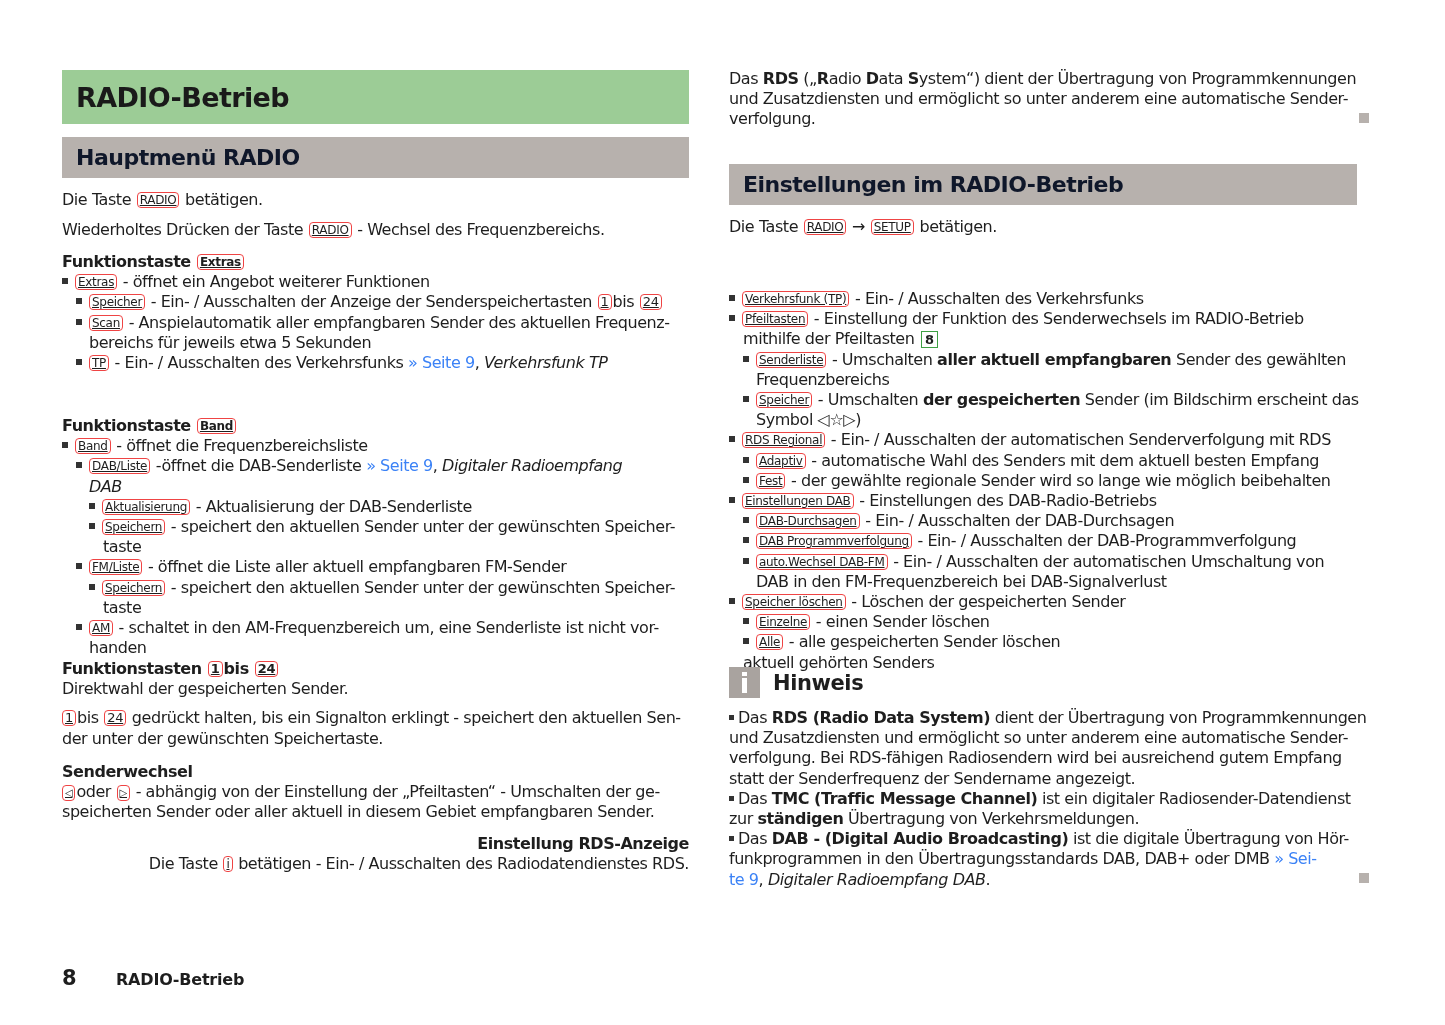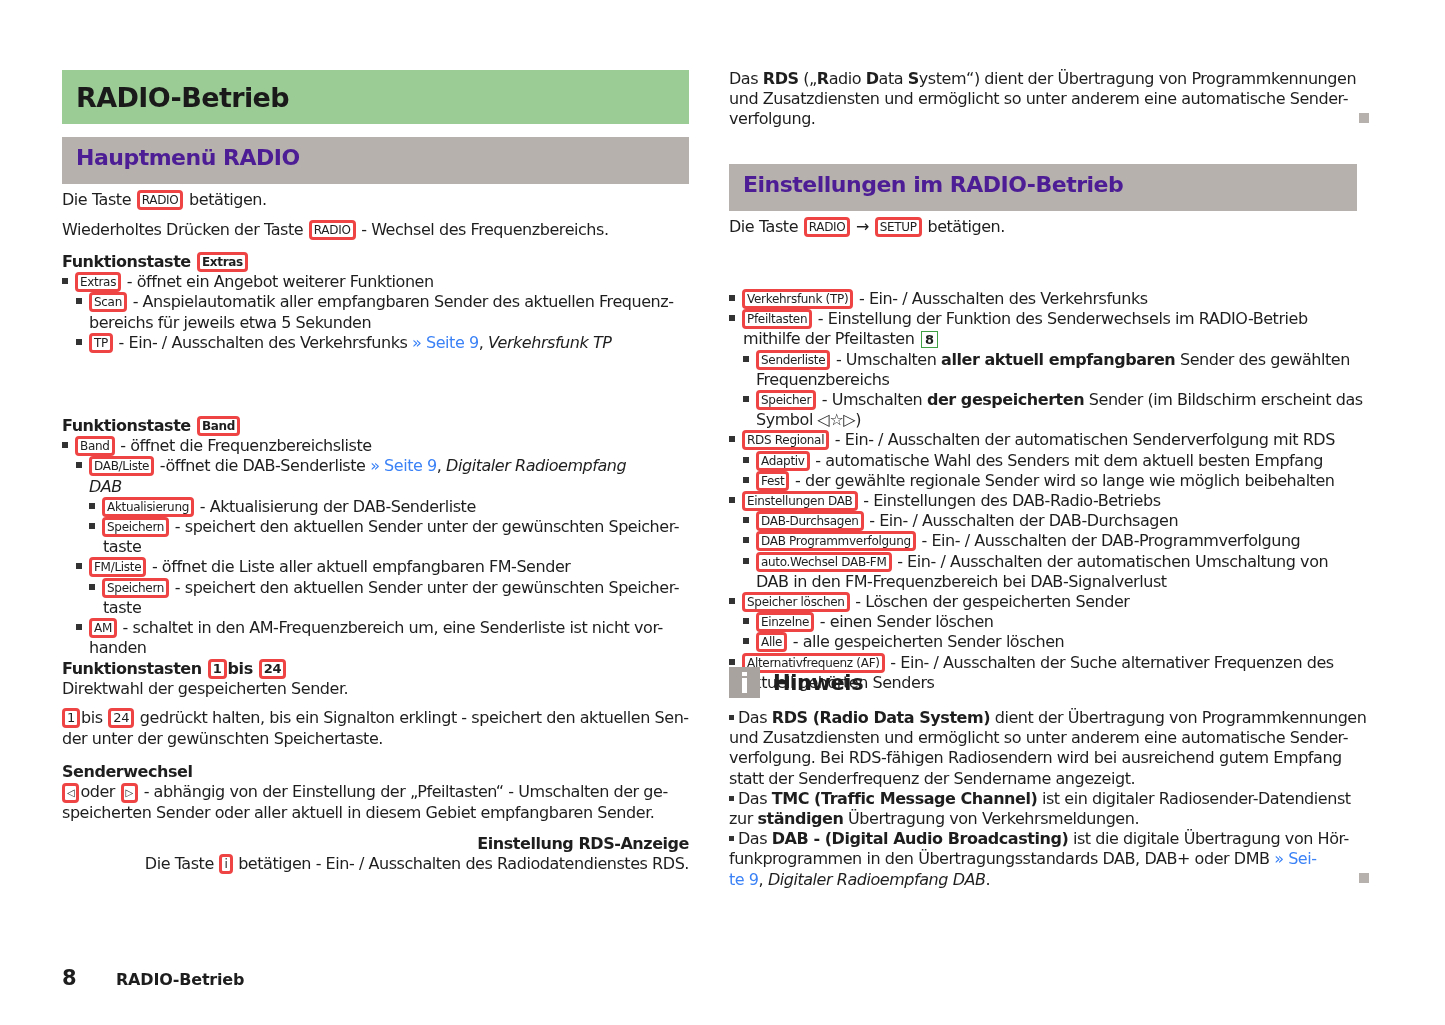--- a/index.html
+++ b/index.html
@@ -8,28 +8,28 @@
     font-family: "DejaVu Sans", sans-serif; color: #1e1e1e;
   }
   .txt { font-size: 16px; line-height: 20.2px; letter-spacing: -0.45px; }
   .chapter-bar {
     position: absolute; left: 62px; top: 70px; width: 627px; height: 54px;
     background: #9ccc96; box-sizing: border-box; padding-left: 14px;
     font-size: 27px; font-weight: bold; line-height: 56px; letter-spacing: -0.6px; color: #1a1a1a;
   }
   .section-bar {
     position: absolute; box-sizing: border-box; padding-left: 14px;
-    background: #b7b1ad; height: 47px; font-size: 22px; font-weight: bold; line-height: 42px;
-    letter-spacing: -0.5px; color: #4c1d95;
+    background: #b7b1ad; height: 41px; font-size: 22px; font-weight: bold; line-height: 42px;
+    letter-spacing: -0.5px; color: #0f172a;
   }
   .abs { position: absolute; }
   .key {
-    display: inline-block; border: 3px solid #ef4444; border-radius: 4px;
+    display: inline-block; border: 1px solid #ef4444; border-radius: 4px;
     font-size: 12px; line-height: 14px; padding: 0 2px; letter-spacing: -0.3px;
-    vertical-align: 1px; margin: 0 1px;
+    vertical-align: 1px; margin: 0 1px; text-decoration: underline;
   }
   .num-key { font-size: 13px; padding: 0 2px; min-width: 8px; text-align: center; }
   .green-box {
     display: inline-block; border: 1.5px solid #3ea043; font-weight: bold; font-size: 13px;
     line-height: 15px; padding: 0 3px; vertical-align: 0px; margin-left: 2px;
   }
   .link { color: #3b82f6; }
   .b { font-weight: bold; }
   .i { font-style: italic; }
   .bullet { display: inline-block; width: 6px; height: 6px; background: #333; margin-right: 6px; vertical-align: 3px; }
@@ -69,20 +69,26 @@
 <div class="abs txt" style="left:62px; top:252px; width:627px;">
   <div class="row b">
     <span>Funktionstaste</span>
     <span class="key" style="font-weight:bold;">Extras</span>
   </div>
   <div class="row">
     <span class="bullet"></span><span class="key">Extras</span>
     <span>- öffnet ein Angebot weiterer Funktionen</span>
   </div>
   <div class="row indent1">
+    <span class="bullet"></span><span class="key">Speicher</span>
+    <span>- Ein- / Ausschalten der Anzeige der Senderspeichertasten</span>
+    <span class="key num-key">1</span><span>bis</span>
+    <span class="key num-key">24</span>
+  </div>
+  <div class="row indent1">
     <span class="bullet"></span><span class="key">Scan</span>
     <span>- Anspielautomatik aller empfangbaren Sender des aktuellen Frequenz-</span>
   </div>
   <div class="row hang1">bereichs für jeweils etwa 5 Sekunden</div>
   <div class="row indent1">
     <span class="bullet"></span><span class="key">TP</span>
     <span>- Ein- / Ausschalten des Verkehrsfunks</span>
     <span class="link">» Seite 9</span><span>,</span>
     <span class="i">Verkehrsfunk TP</span>
   </div>
@@ -241,24 +247,20 @@
     <span>- Löschen der gespeicherten Sender</span>
   </div>
   <div class="row indent1">
     <span class="bullet"></span><span class="key">Einzelne</span>
     <span>- einen Sender löschen</span>
   </div>
   <div class="row indent1">
     <span class="bullet"></span><span class="key">Alle</span>
     <span>- alle gespeicherten Sender löschen</span>
   </div>
-  <div class="row">
-    <span class="bullet"></span><span class="key">Alternativfrequenz (AF)</span>
-    <span>- Ein- / Ausschalten der Suche alternativer Frequenzen des</span>
-  </div>
   <div class="row indent1">aktuell gehörten Senders</div>
 </div>
 
 <div class="note-icon">
   <div class="i-dot"></div>
     <div class="i-stem"></div>
 </div>
 <div class="note-title">Hinweis</div>
 
 <div class="abs txt" style="left:729px; top:708px; width:628px;">

